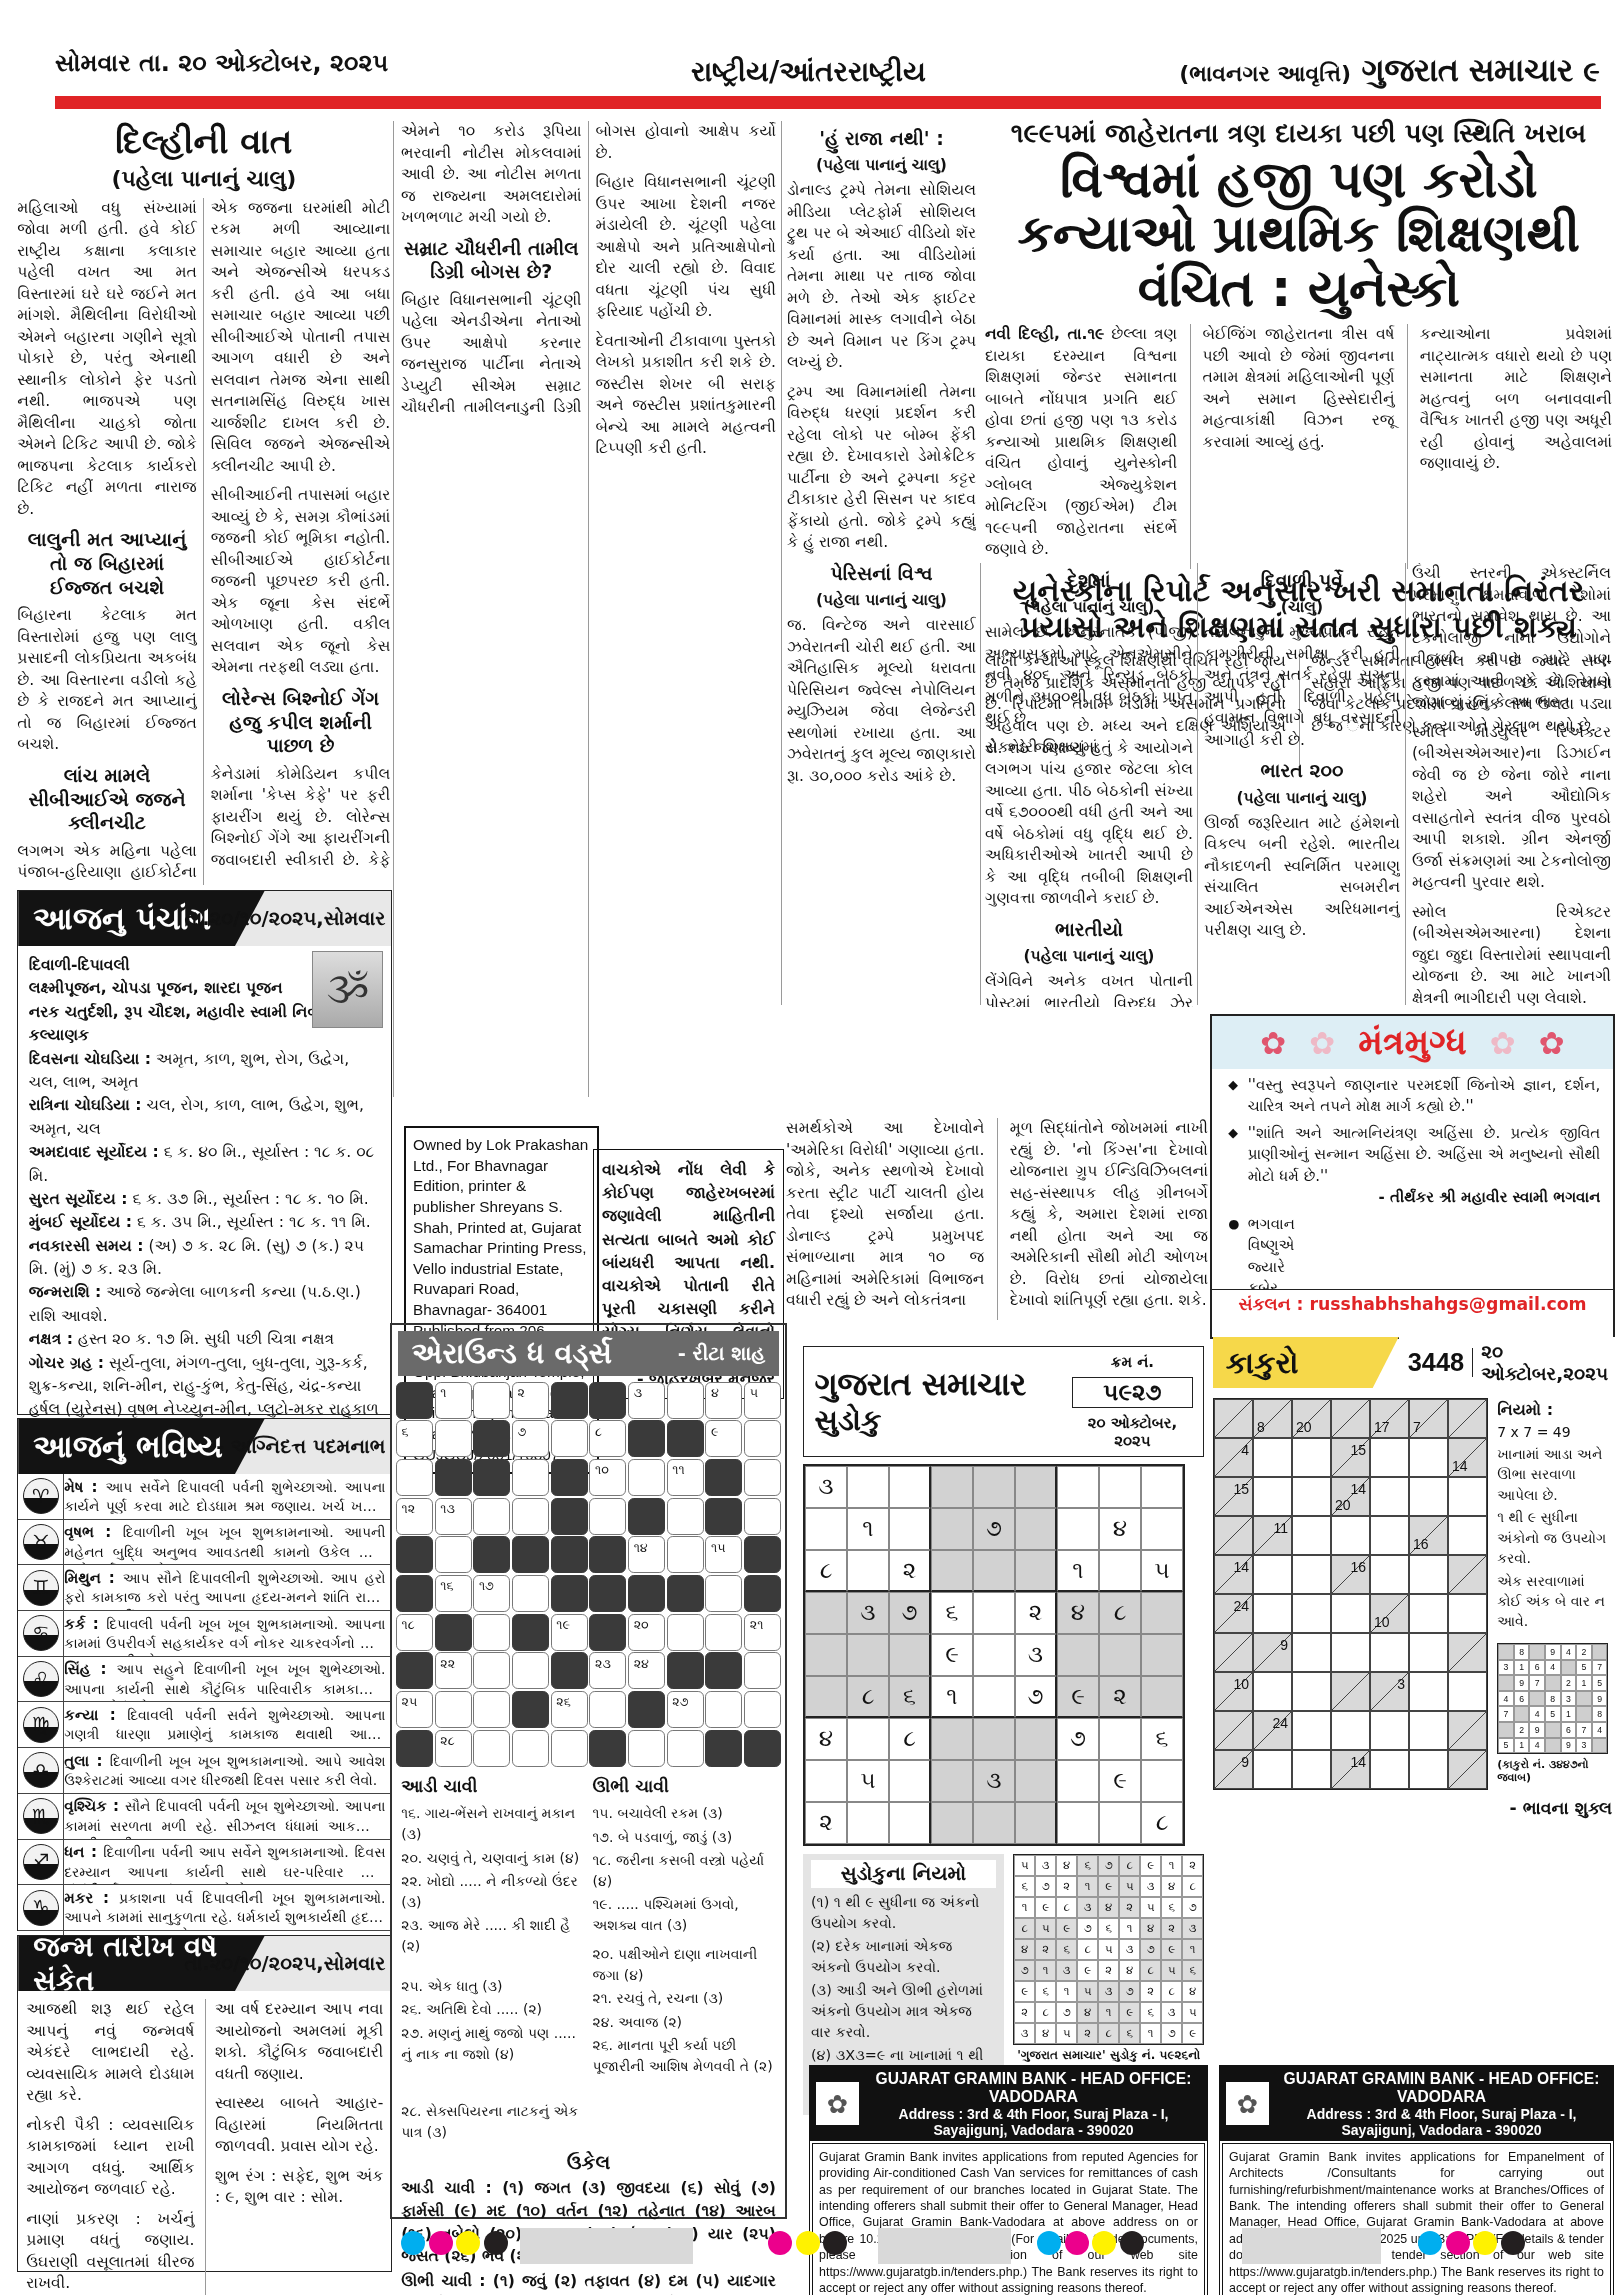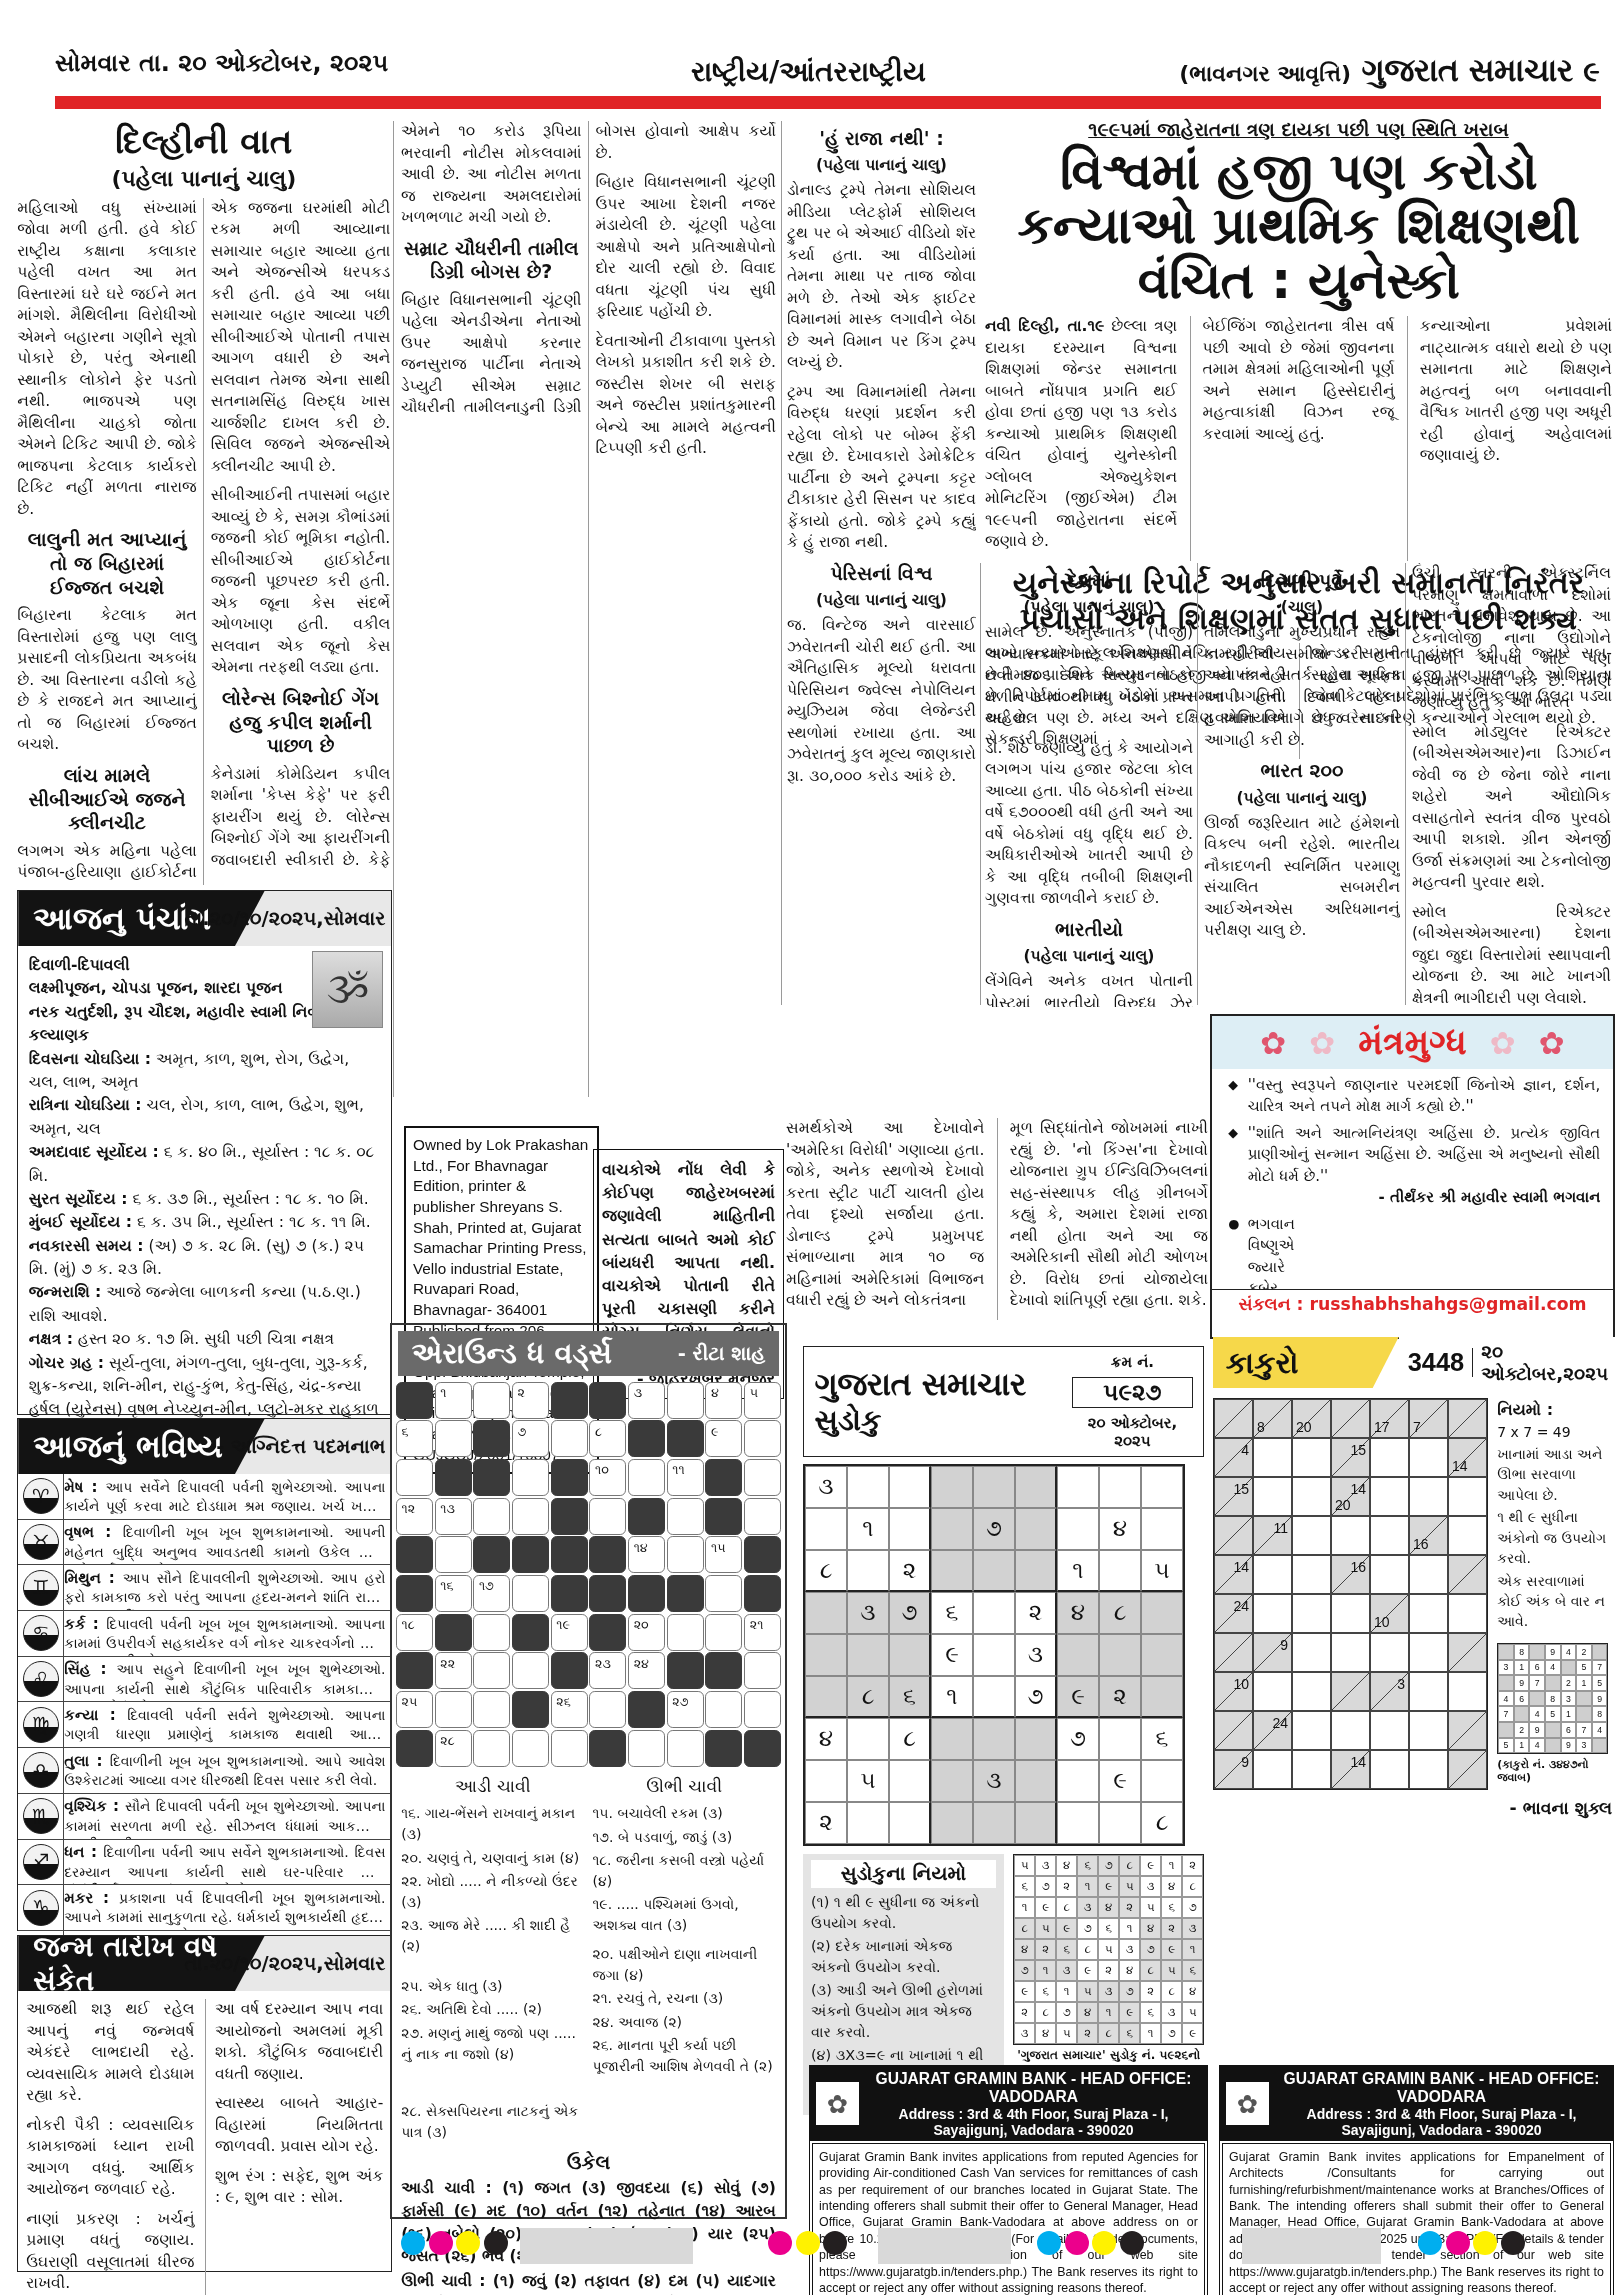--- a/index.html
+++ b/index.html
@@ -13,21 +13,21 @@
   .masthead{font-size:32px;font-weight:800;letter-spacing:-0.6px;}
   .pageno{font-size:28px;font-weight:800;}
   .redbar{background:#e02426;height:12.7px;}
   
   .flow{column-gap:14px;column-rule:0.6px solid #9a9a9a;text-align:justify;}
   .flow p{font-size:15.6px;line-height:1.38;margin:0 0 8px 0;}
   .flow h4{font-size:19px;line-height:1.25;font-weight:700;text-align:center;margin:5.8px 0 5.8px 0;}
   .flow .cont{font-size:15.6px;font-weight:700;text-align:center;margin:0 0 5.8px 0;}
   .cols2{column-count:2;}
   
-  .kicker{font-size:19px;font-weight:700;text-align:center;text-decoration:underline;}
+  .kicker{font-size:26px;font-weight:700;text-align:center;}
   .big-headline{font-size:51px;line-height:1.07;font-weight:800;text-align:center;letter-spacing:-0.6px;}
   .sub-headline{font-size:30px;line-height:1.2;font-weight:800;text-align:center;}
   
   .banner{position:relative;height:55px;background:#e8e8e8;}
   .banner .blk{position:absolute;left:0;top:0;bottom:0;width:62%;background:#131313;color:#fff;display:flex;align-items:center;padding-left:15px;font-size:31px;font-weight:800;clip-path:polygon(0 0,100% 0,88% 100%,0 100%);}
   .banner .bdate{position:absolute;right:5.8px;top:0;bottom:0;display:flex;align-items:center;font-size:19.6px;font-weight:700;}
   .panel{border:1.7px solid #222;background:#fff;}
   .plines{padding:8px 10.4px;}
   .plines div{font-size:15.6px;line-height:1.5;}
   .plines b{font-weight:700;}
@@ -41,21 +41,21 @@
   .ztxt b{font-size:15px;}
   
   .xw-title{background:#6a6a6a;color:#fff;display:flex;align-items:center;justify-content:space-between;padding:0 14px;height:45px;}
   .xw-title .t{font-size:29px;font-weight:800;}
   .xw-title .a{font-size:19.6px;font-weight:700;}
   .xgrid{display:grid;grid-template-columns:repeat(10,37px);grid-auto-rows:37px;gap:1.7px;}
   .xcell{border:1.2px solid #777;border-radius:5.8px;background:#fff;position:relative;}
   .xcell.blk{background:#3a3a3a;border-color:#3a3a3a;}
   .xcell span{position:absolute;left:4.6px;top:2.3px;font-size:12.7px;}
   .cluecol{font-size:14px;line-height:1.5;}
-  .cluecol .ch{font-size:17.3px;font-weight:400;text-align:center;margin-bottom:3.5px;}
+  .cluecol .ch{font-size:17.3px;font-weight:700;text-align:left;margin-bottom:3.5px;}
   .ukel-h{font-size:19.6px;font-weight:700;text-align:center;margin:5.8px 0 3.5px 0;}
   .ukel{font-size:15.6px;line-height:1.45;text-align:justify;font-weight:600;}
   
   .sud-head{border:1.7px solid #222;display:flex;align-items:center;justify-content:space-between;padding:5.8px 10.4px;}
   .sud-mast{font-size:32px;font-weight:800;letter-spacing:-0.6px;}
   .sud-word{font-size:29px;font-weight:700;}
   .sud-right{text-align:center;font-size:15px;font-weight:700;}
   .sud-num{border:1.7px solid #222;padding:1.2px 8px;font-size:23px;font-weight:800;margin:6px 0;}
   .sgrid{display:grid;grid-template-columns:repeat(9,42px);grid-auto-rows:42px;border:2.3px solid #222;width:fit-content;}
   .scell{border:0.6px solid #888;display:flex;align-items:center;justify-content:center;font-size:23px;}

